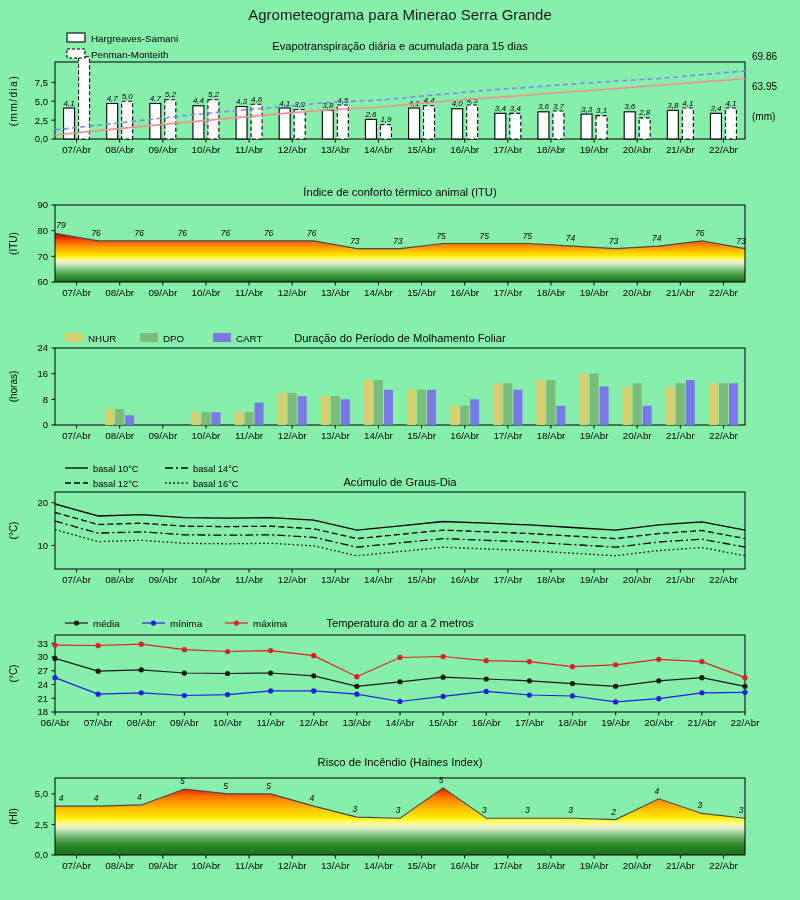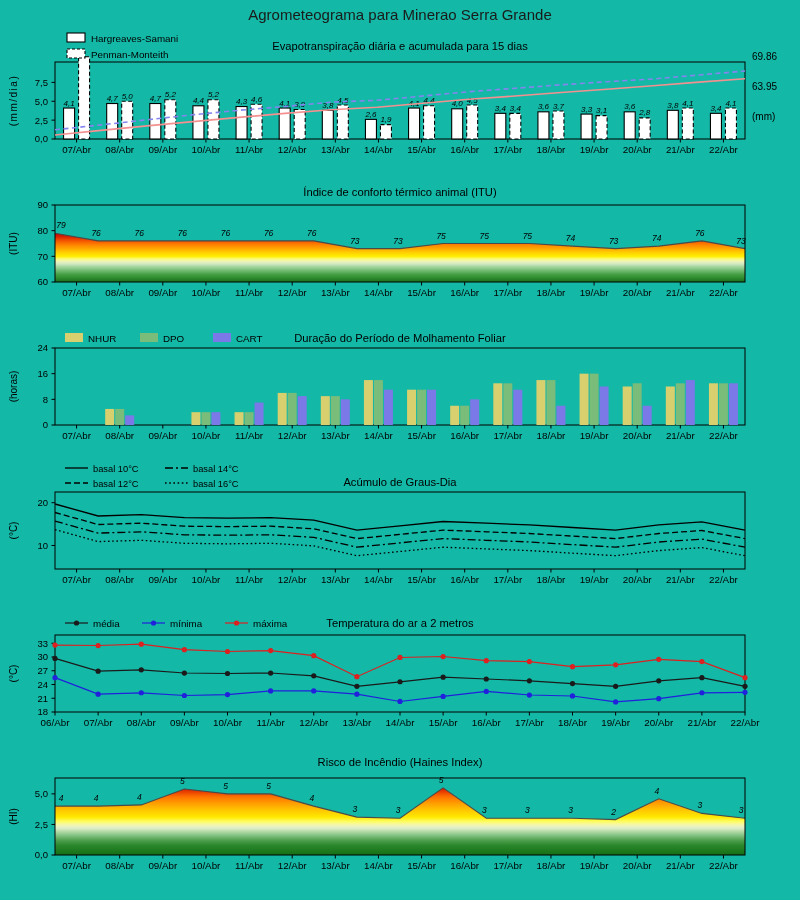--- a/index.html
+++ b/index.html
@@ -1,16 +1,16 @@
 <!DOCTYPE html>
 <html><head>
 <meta charset="utf-8">
 <style>
   html,body{margin:0;padding:0;background:#ffffff;}
-  #page{position:relative;width:800px;height:900px;background:#14b8a6;overflow:hidden;
+  #page{position:relative;width:800px;height:900px;background:#86efac;overflow:hidden;
         font-family:"Liberation Sans","DejaVu Sans",sans-serif;}
   #main-title{position:absolute;top:6px;left:0;width:800px;margin:0;text-align:center;
         font-size:15px;font-weight:400;color:#1a1a1a;letter-spacing:0;}
   #fig{position:absolute;top:0;left:0;}
   #fig text{font-family:"Liberation Sans","DejaVu Sans",sans-serif;fill:#000;}
 </style>
 </head>
 <body>
 
 <div id="page">

